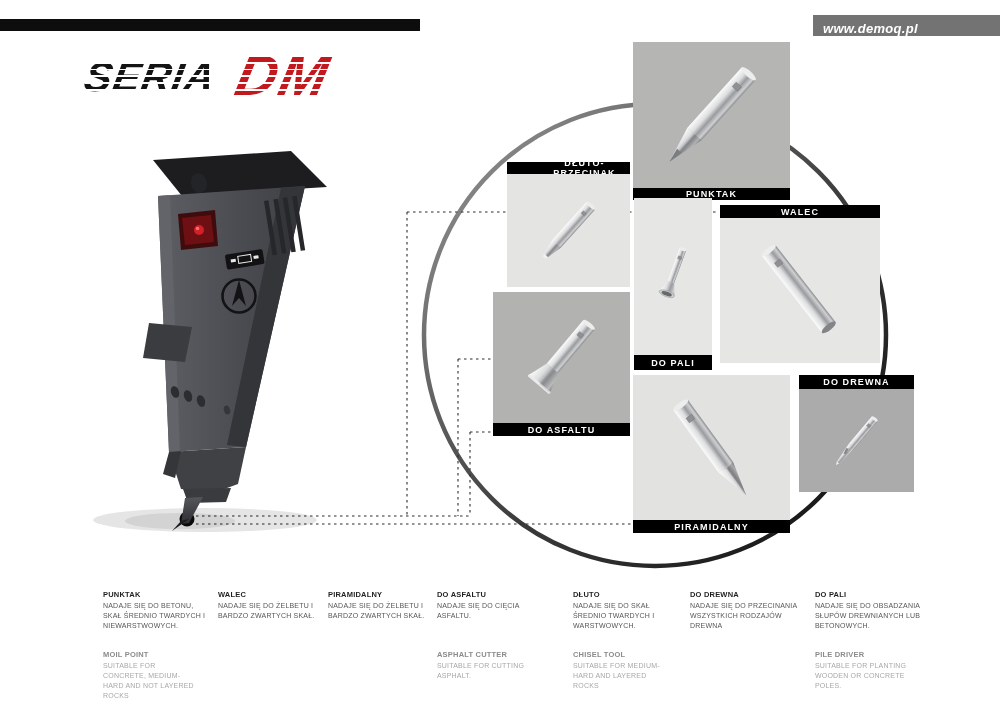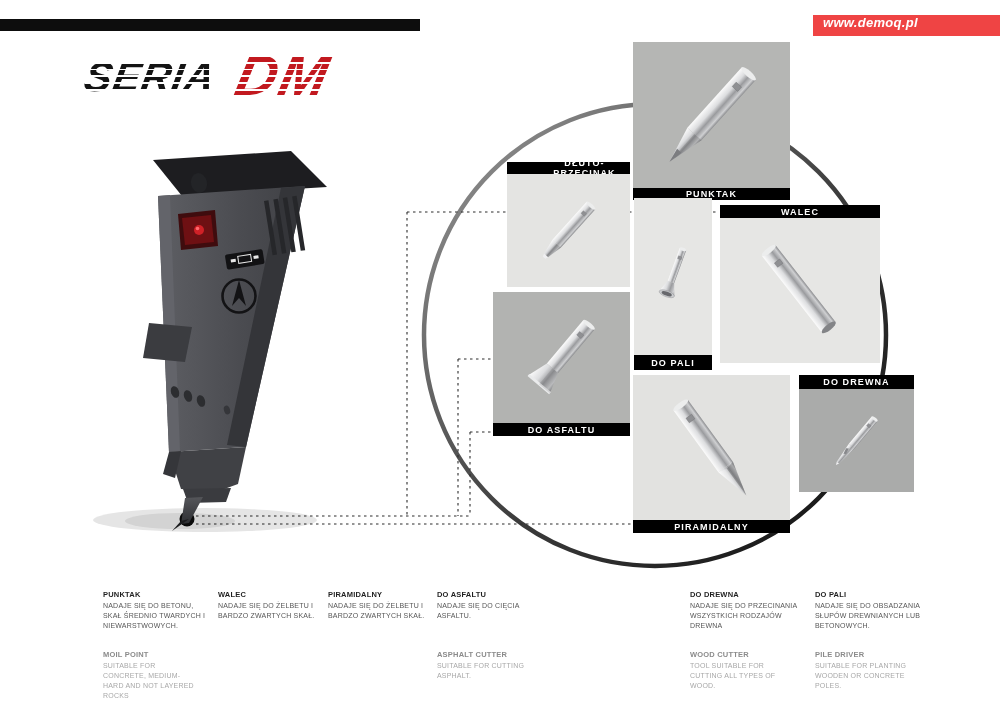--- a/index.html
+++ b/index.html
@@ -1,22 +1,22 @@
 <!DOCTYPE html>
 <html><head>
 <meta charset="utf-8">
 <style>
   html,body{margin:0;padding:0;background:#888;}
   .page{position:relative;width:1000px;height:713px;background:#ffffff;overflow:hidden;
         font-family:"Liberation Sans","DejaVu Sans",sans-serif;}
 
   
   .top-rule{position:absolute;left:0;top:19px;width:420px;height:12px;background:#0d0d0d;}
-  .site-bar{position:absolute;left:813px;top:15px;width:187px;height:21px;background:#ef4444;
-            display:flex;align-items:flex-start;}
+  .site-bar{position:absolute;left:813px;top:15px;width:187px;height:21px;background:#737373;
+            display:flex;align-items:flex-end;}
   .site-bar span{color:#fff;font-style:italic;font-weight:bold;font-size:13px;padding-left:10px;letter-spacing:.3px;}
 
   .logo{position:absolute;left:85px;top:44px;width:300px;height:70px;white-space:nowrap;}
   .logo-seria{display:inline-block;transform:skewX(-10deg);font-style:italic;font-weight:900;
               font-size:41px;line-height:60px;color:#141414;letter-spacing:1px;}
   .logo-dm{display:inline-block;transform:skewX(-12deg);font-style:italic;font-weight:900;
            font-size:57px;line-height:62px;color:#c2191f;margin-left:22px;vertical-align:-4px;letter-spacing:2px;}
   .logo-stripes{position:absolute;left:0;top:6px;width:300px;height:62px;pointer-events:none;
            background:repeating-linear-gradient(180deg,transparent 0 5px,#ffffff 5px 6.8px);}
 
@@ -357,27 +357,31 @@
     <div class="pl-text">NADAJE SIĘ DO ŻELBETU I BARDZO ZWARTYCH SKAŁ.</div>
   </div>
   <div class="col" id="col-3">
     <div class="pl-title">DO ASFALTU</div>
     <div class="pl-text">NADAJE SIĘ DO CIĘCIA ASFALTU.</div>
     <div class="en-block">
         <div class="en-title">ASPHALT CUTTER</div>
     <div class="en-text">SUITABLE FOR CUTTING ASPHALT.</div>
       </div>
   </div>
+  <div class="col" id="col-4">
+    <div class="pl-title">DŁUTO</div>
+    <div class="pl-text">NADAJE SIĘ DO SKAŁ ŚREDNIO TWARDYCH I WARSTWOWYCH.</div>
+    <div class="en-block">
+        <div class="en-title">CHISEL TOOL</div>
+    <div class="en-text">SUITABLE FOR MEDIUM-HARD AND LAYERED ROCKS</div>
+      </div>
+  </div>
   <div class="col" id="col-5">
     <div class="pl-title">DO DREWNA</div>
     <div class="pl-text">NADAJE SIĘ DO PRZECINANIA WSZYSTKICH RODZAJÓW DREWNA</div>
-    <div class="en-block">
-        <div class="en-title">WOOD CUTTER</div>
-    <div class="en-text">TOOL SUITABLE FOR CUTTING ALL TYPES OF WOOD.</div>
-      </div>
   </div>
   <div class="col" id="col-6">
     <div class="pl-title">DO PALI</div>
     <div class="pl-text">NADAJE SIĘ DO OBSADZANIA SŁUPÓW DREWNIANYCH LUB BETONOWYCH.</div>
     <div class="en-block">
         <div class="en-title">PILE DRIVER</div>
     <div class="en-text">SUITABLE FOR PLANTING WOODEN OR CONCRETE POLES.</div>
       </div>
   </div>
 

